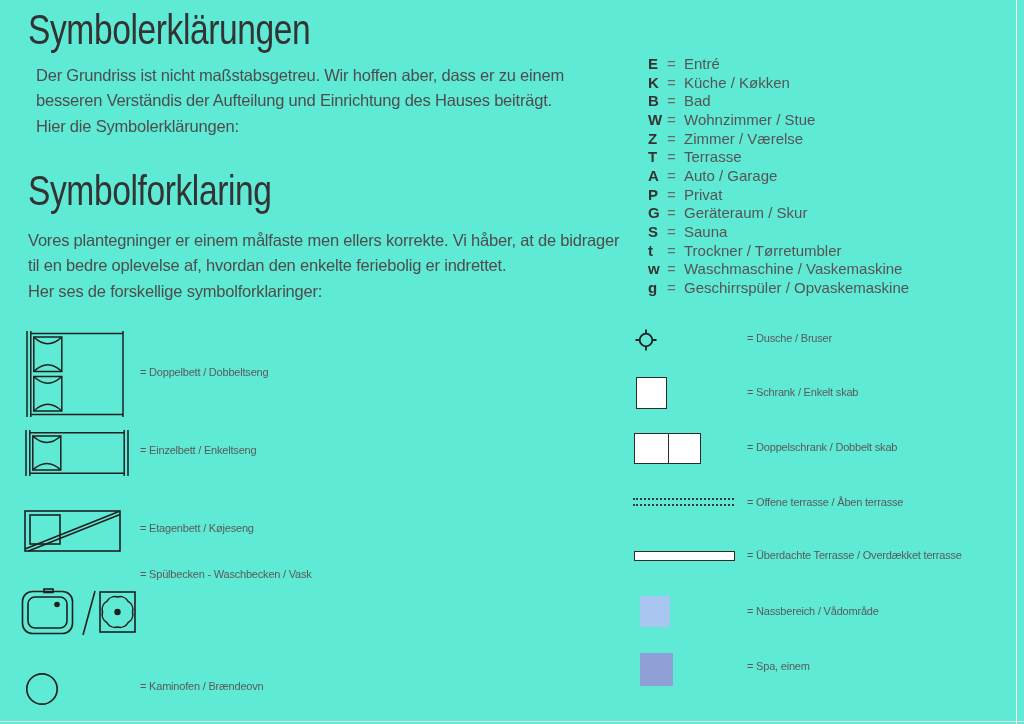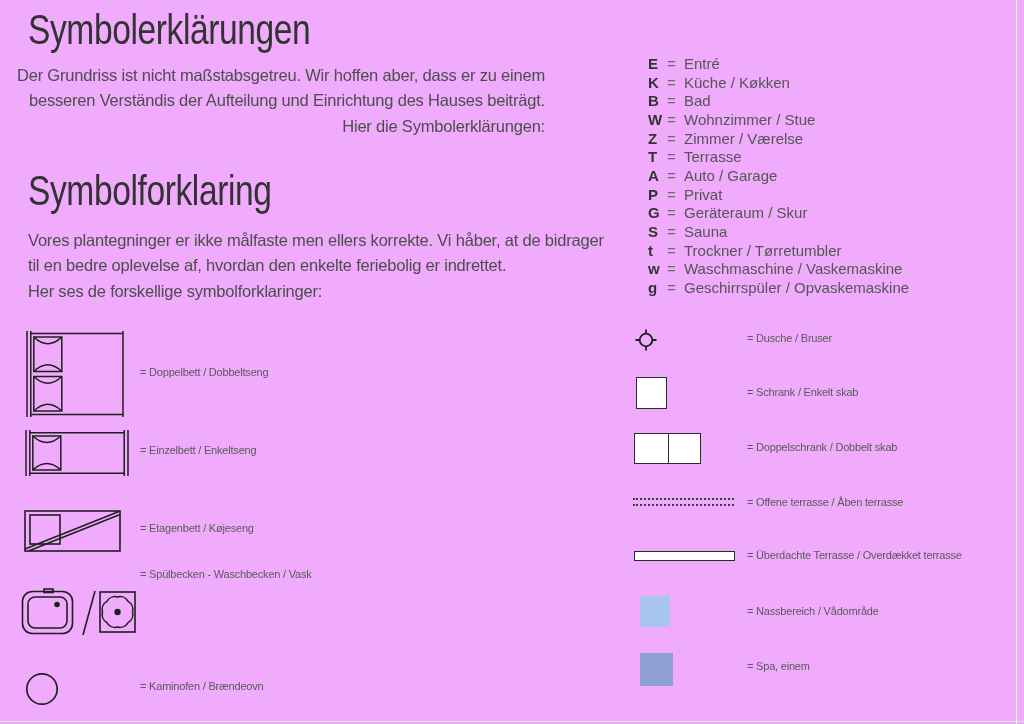--- a/index.html
+++ b/index.html
@@ -1,21 +1,21 @@
 <!DOCTYPE html>
 <html><head>
 <meta charset="utf-8">
 <style>
   * { margin: 0; padding: 0; box-sizing: border-box; }
   html, body { background: #ffffff; }
   #canvas {
     position: relative;
     width: 1024px;
     height: 724px;
-    background: #f0abfc;
+    background: #5eead4;
     overflow: hidden;
     font-family: "Liberation Sans", "DejaVu Sans", sans-serif;
   }
   .abs { position: absolute; }
   h1.big-title {
     font-size: 43px;
     font-weight: 500;
     color: #333333;
     letter-spacing: -0.5px;
     transform: scaleX(0.78);
@@ -55,30 +55,30 @@
   .page-edge-bottom { position: absolute; left: 0; right: 0; bottom: 2px; height: 1px; background: #e2e2e2; }
   .page-edge-right { position: absolute; top: 0; bottom: 0; right: 7px; width: 1px; background: #f0f0f0; }
 </style>
 </head>
 <body>
 
 <div id="canvas">
 
   <h1 class="big-title abs" style="left:28px; top:5px;">Symbolerklärungen</h1>
 
-  <div class="para abs" style="left:17px; top:63px;text-align:right;">
+  <div class="para abs" style="left:36px; top:63px;">
     <div>Der Grundriss ist nicht maßstabsgetreu. Wir hoffen aber, dass er zu einem</div>
     <div>besseren Verständis der Aufteilung und Einrichtung des Hauses beiträgt.</div>
     <div>Hier die Symbolerklärungen:</div>
   </div>
 
   <h1 class="big-title abs" style="left:28px; top:166px;">Symbolforklaring</h1>
 
   <div class="para abs" style="left:28px; top:228px;">
-    <div>Vores plantegninger er ikke målfaste men ellers korrekte. Vi håber, at de bidrager</div>
+    <div>Vores plantegninger er einem målfaste men ellers korrekte. Vi håber, at de bidrager</div>
     <div>til en bedre oplevelse af, hvordan den enkelte feriebolig er indrettet.</div>
     <div>Her ses de forskellige symbolforklaringer:</div>
   </div>
 
   <div class="codes-list abs" style="left:632px; top:55px;">
     <span class="code-row"><span class="code-letter">E</span><span class="code-eq">=</span><span class="code-label">Entré</span></span>
     <span class="code-row"><span class="code-letter">K</span><span class="code-eq">=</span><span class="code-label">Küche / Køkken</span></span>
     <span class="code-row"><span class="code-letter">B</span><span class="code-eq">=</span><span class="code-label">Bad</span></span>
     <span class="code-row"><span class="code-letter">W</span><span class="code-eq">=</span><span class="code-label">Wohnzimmer / Stue</span></span>
     <span class="code-row"><span class="code-letter">Z</span><span class="code-eq">=</span><span class="code-label">Zimmer / Værelse</span></span>

